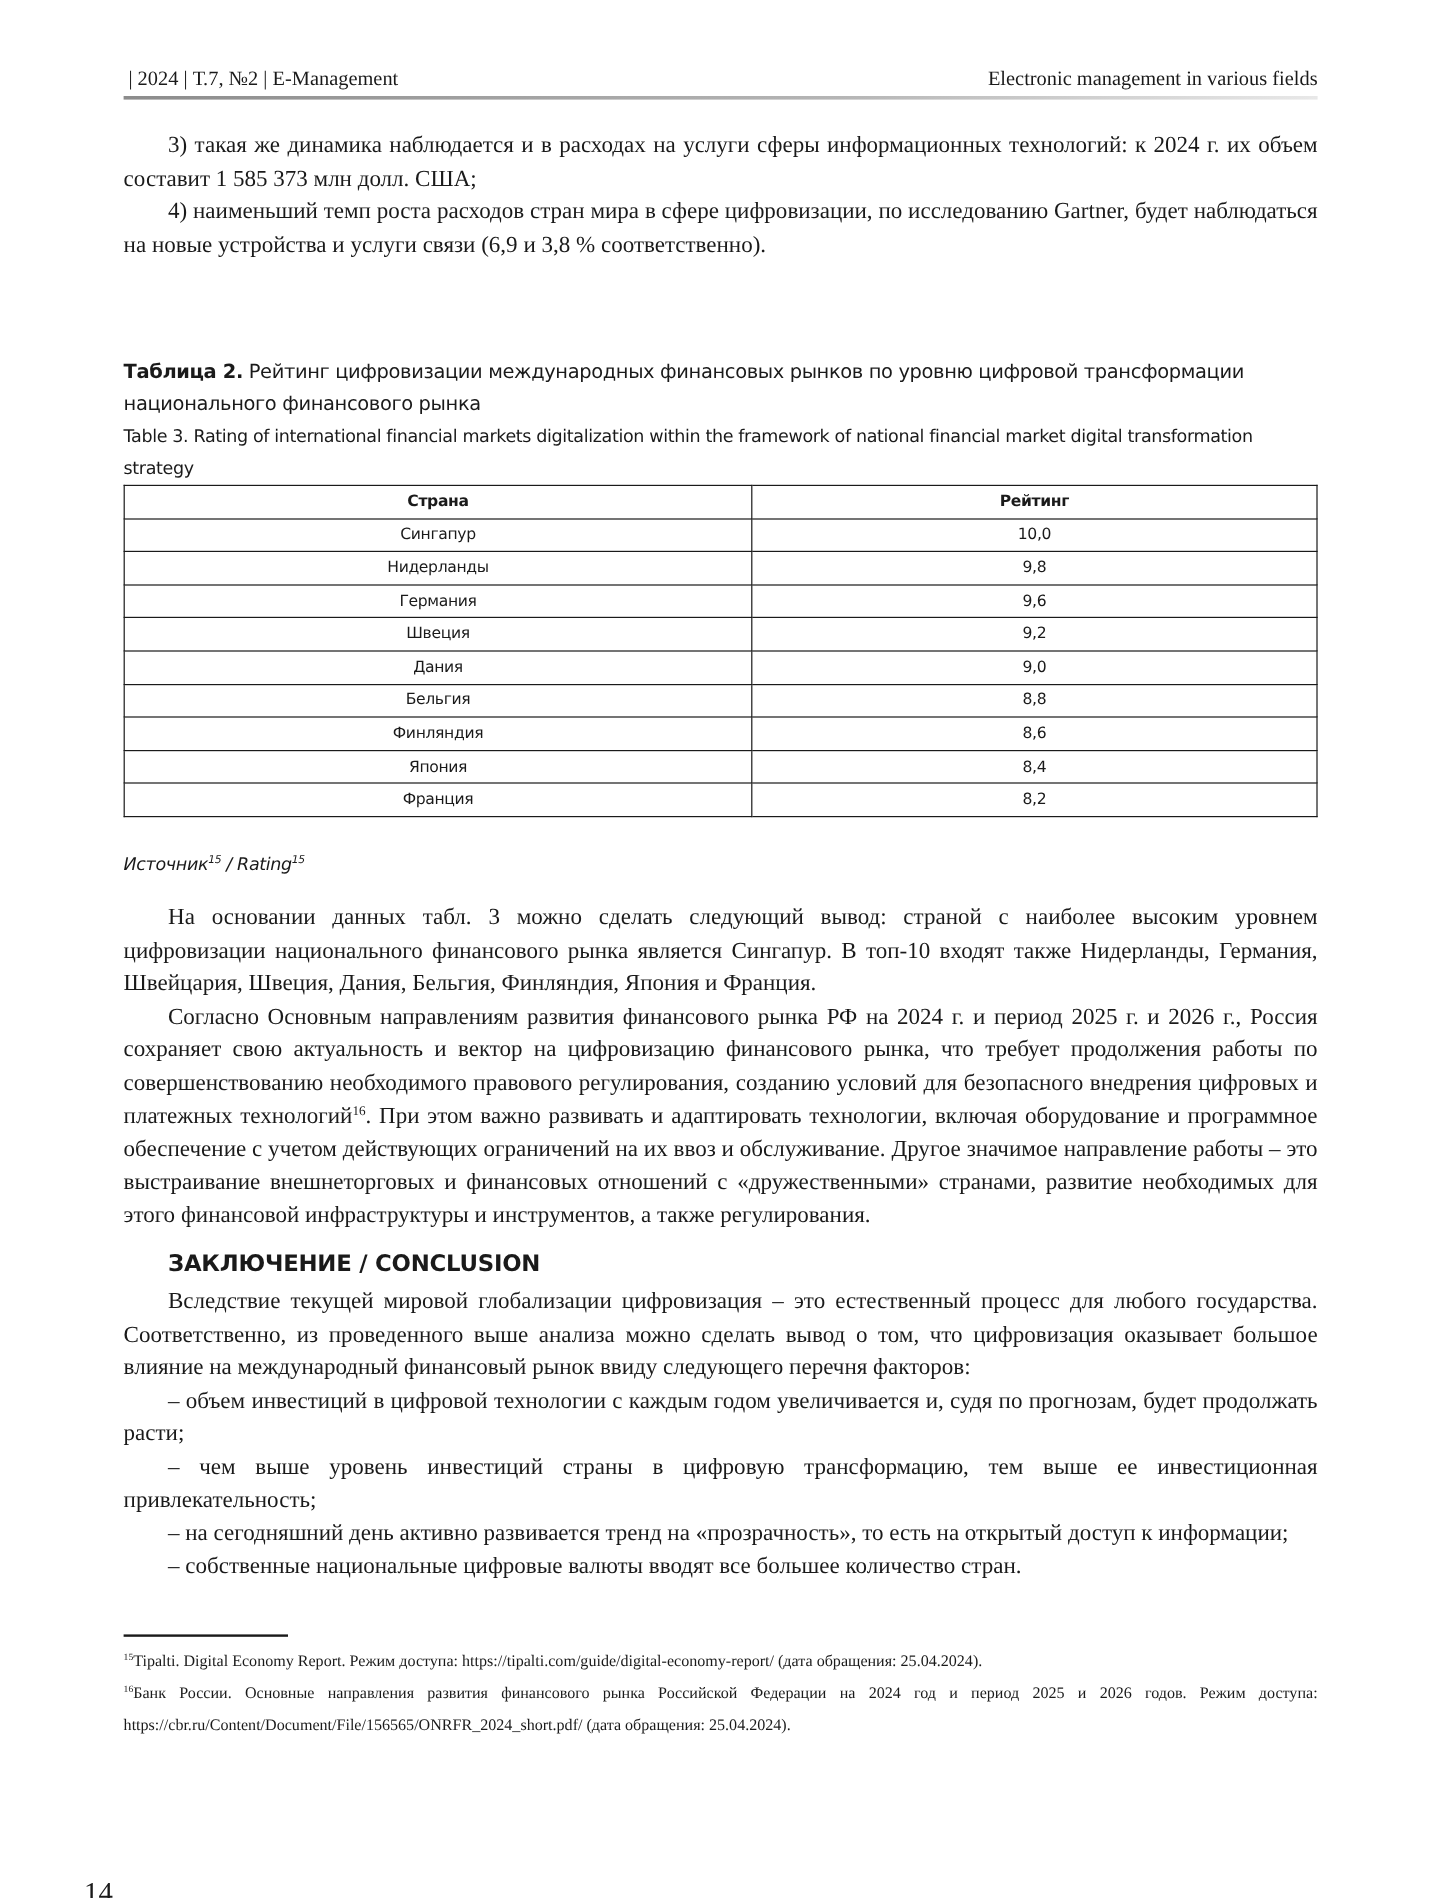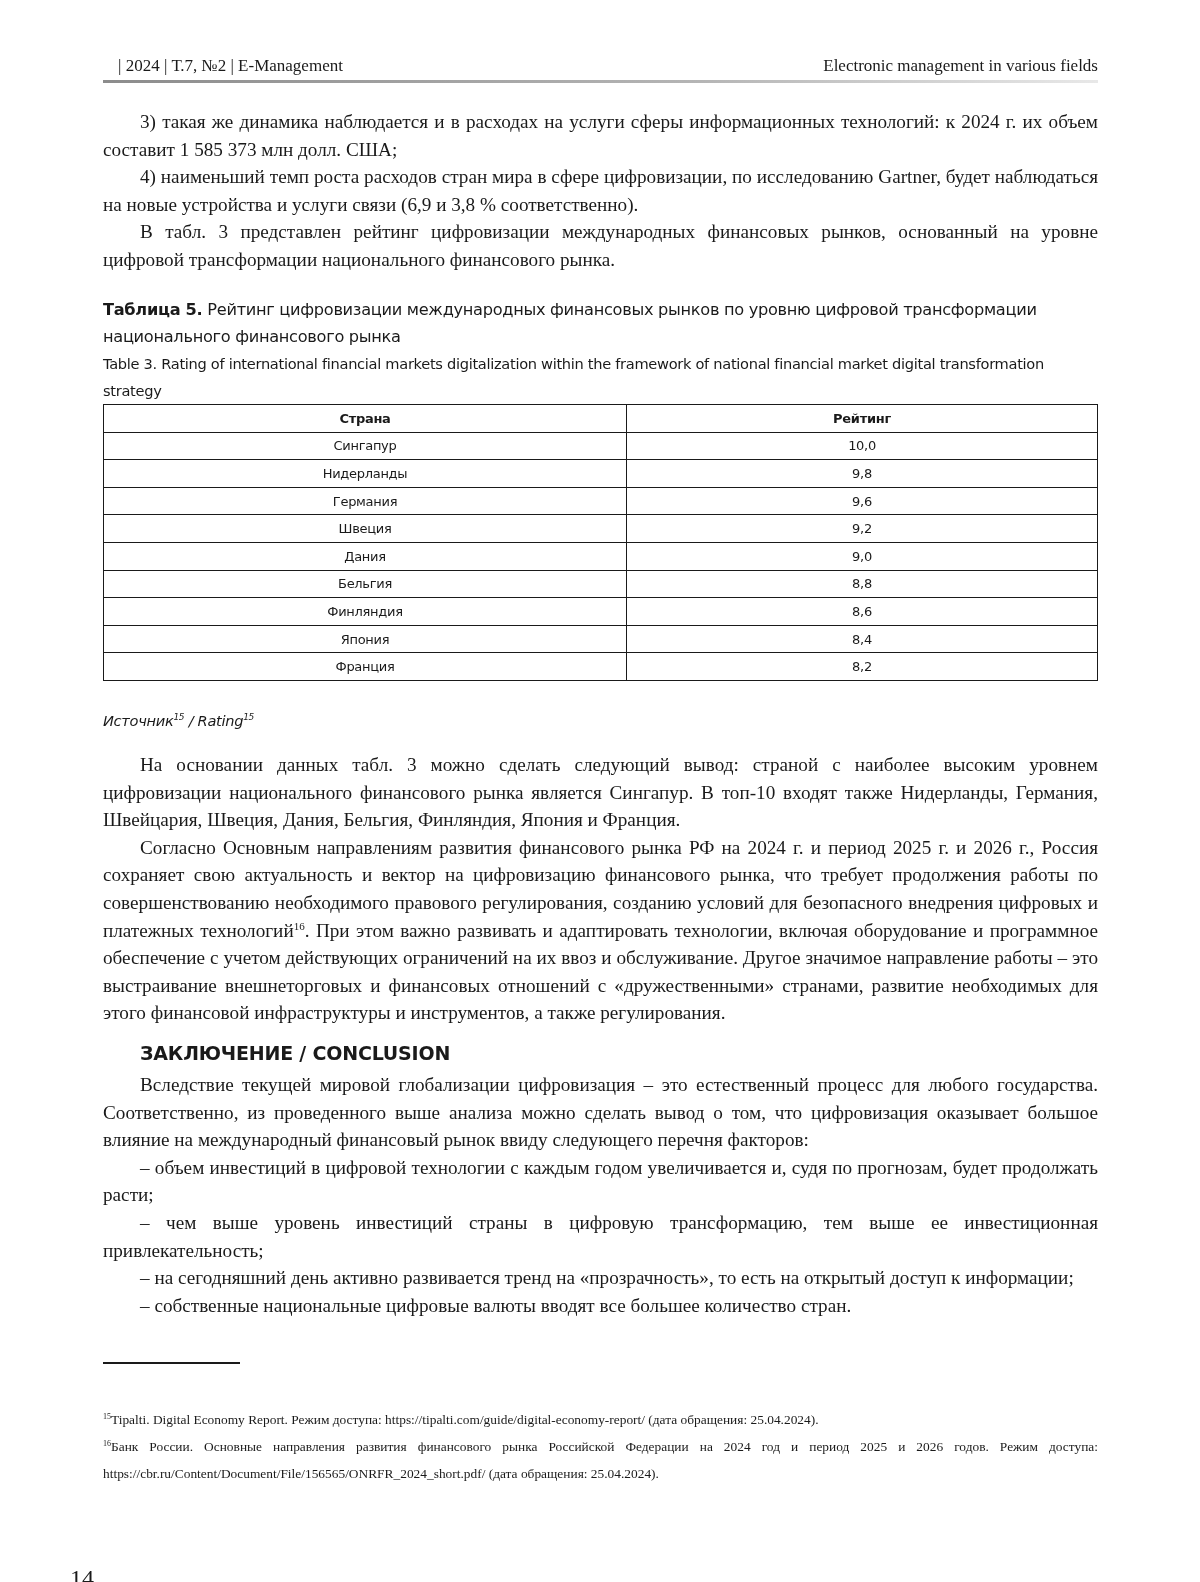--- a/index.html
+++ b/index.html
@@ -1,62 +1,61 @@
 <!DOCTYPE html>
 <html><head>
 <meta charset="utf-8">
 <style>
   html, body { margin: 0; padding: 0; background: #ffffff; }
   body { width: 1200px; height: 1582px; position: relative; overflow: hidden; color: #1a1a1a; }
   .page { position: absolute; left: 103px; top: 0; width: 995px; }
   .header { position: absolute; top: 56px; left: 0; width: 995px; height: 24px; font-family: "Liberation Serif", serif; font-size: 17px; }
-  .header .left { position: absolute; left: 15px; top: 0; }
+  .header .left { position: absolute; left: 4px; top: 0; }
   .header .right { position: absolute; right: 0; top: 0; }
   .header-rule { position: absolute; top: 80px; left: 0; width: 995px; height: 3px; background: linear-gradient(to right, #8c8c8c 0%, #b5b5b5 60%, #e8e8e8 100%); }
   .serif { font-family: "Liberation Serif", serif; font-size: 19.2px; line-height: 27.6px; text-align: justify; }
   .p { margin: 0; text-indent: 37px; }
   .block1 { position: absolute; top: 108px; left: 0; width: 995px; }
   .caption { position: absolute; top: 296px; left: 0; width: 995px; font-family: "DejaVu Sans", sans-serif; font-size: 16.2px; line-height: 27px; letter-spacing: -0.3px; }
   .caption b { font-weight: bold; }
   .caption-en { position: absolute; top: 350px; left: 0; width: 995px; font-family: "DejaVu Sans", sans-serif; font-size: 14.6px; line-height: 27px; letter-spacing: -0.3px; }
   table.rating { position: absolute; top: 404px; left: 0; width: 995px; border-collapse: collapse; font-family: "DejaVu Sans", sans-serif; font-size: 13px; letter-spacing: -0.3px; }
   table.rating th, table.rating td { border: 1.4px solid #1a1a1a; height: 26.6px; padding: 0; text-align: center; vertical-align: middle; }
   table.rating th { font-weight: bold; }
   table.rating col.c1 { width: 523px; }
   .source { position: absolute; top: 712px; left: 0; font-family: "DejaVu Sans", sans-serif; font-style: italic; font-size: 14.6px; letter-spacing: -0.3px; }
   .source sup { font-size: 9px; vertical-align: 6px; }
   .block2 { position: absolute; top: 751px; left: 0; width: 995px; }
   .section-title { position: absolute; top: 1042px; left: 37px; font-family: "DejaVu Sans", sans-serif; font-weight: bold; font-size: 19px; letter-spacing: -0.2px; }
   .block3 { position: absolute; top: 1071px; left: 0; width: 995px; }
   sup.fn { font-size: 11px; vertical-align: 7px; line-height: 0; }
   .fn-rule { position: absolute; top: 1362px; left: 0; width: 137px; height: 1.5px; background: #1a1a1a; }
-  .footnotes { position: absolute; top: 1370px; left: 0; width: 995px; font-family: "Liberation Serif", serif; font-size: 13.4px; line-height: 27px; text-align: justify; margin-top: 36px; }
+  .footnotes { position: absolute; top: 1370px; left: 0; width: 995px; font-family: "Liberation Serif", serif; font-size: 13.4px; line-height: 27px; text-align: justify; }
   .footnotes p { margin: 0; }
   .footnotes sup { font-size: 8px; vertical-align: 5px; line-height: 0; }
   .page-number { position: absolute; top: 1565px; left: -33px; font-family: "Liberation Serif", serif; font-size: 24px; }
 </style>
 </head>
 <body>
 
 <div class="page">
 
   <div class="header">
     <span class="left">| 2024 | Т.7, №2 | E-Management</span>
     <span class="right">Electronic management in various fields</span>
   </div>
   <div class="header-rule"></div>
 
   <div class="block1 serif">
     <p class="p">3)  такая же динамика наблюдается и в расходах на услуги сферы информационных технологий: к 2024 г. их объем составит 1 585 373 млн долл. США;</p>
     <p class="p">4)  наименьший темп роста расходов стран мира в сфере цифровизации, по исследованию Gartner, будет наблюдаться на новые устройства и услуги связи (6,9 и 3,8 % соответственно).</p>
-    <p class="p">В табл. 3 представлен рейтинг цифровизации международных финансовых рынков, основанный на уровне цифровой трансформации национального финансового рынка.</p>
   </div>
 
   <div class="caption">
-    <b>Таблица 5.</b>
+    <b>Таблица 2.</b>
     <span>Рейтинг цифровизации международных финансовых рынков по уровню цифровой трансформации национального финансового рынка</span>
   </div>
   <div class="caption-en">Table 3. Rating of international financial markets digitalization within the framework of national financial market digital transformation strategy</div>
 
   <table class="rating">
     <colgroup>
         <col class="c1">
         <col>
       </colgroup>
     <thead>

